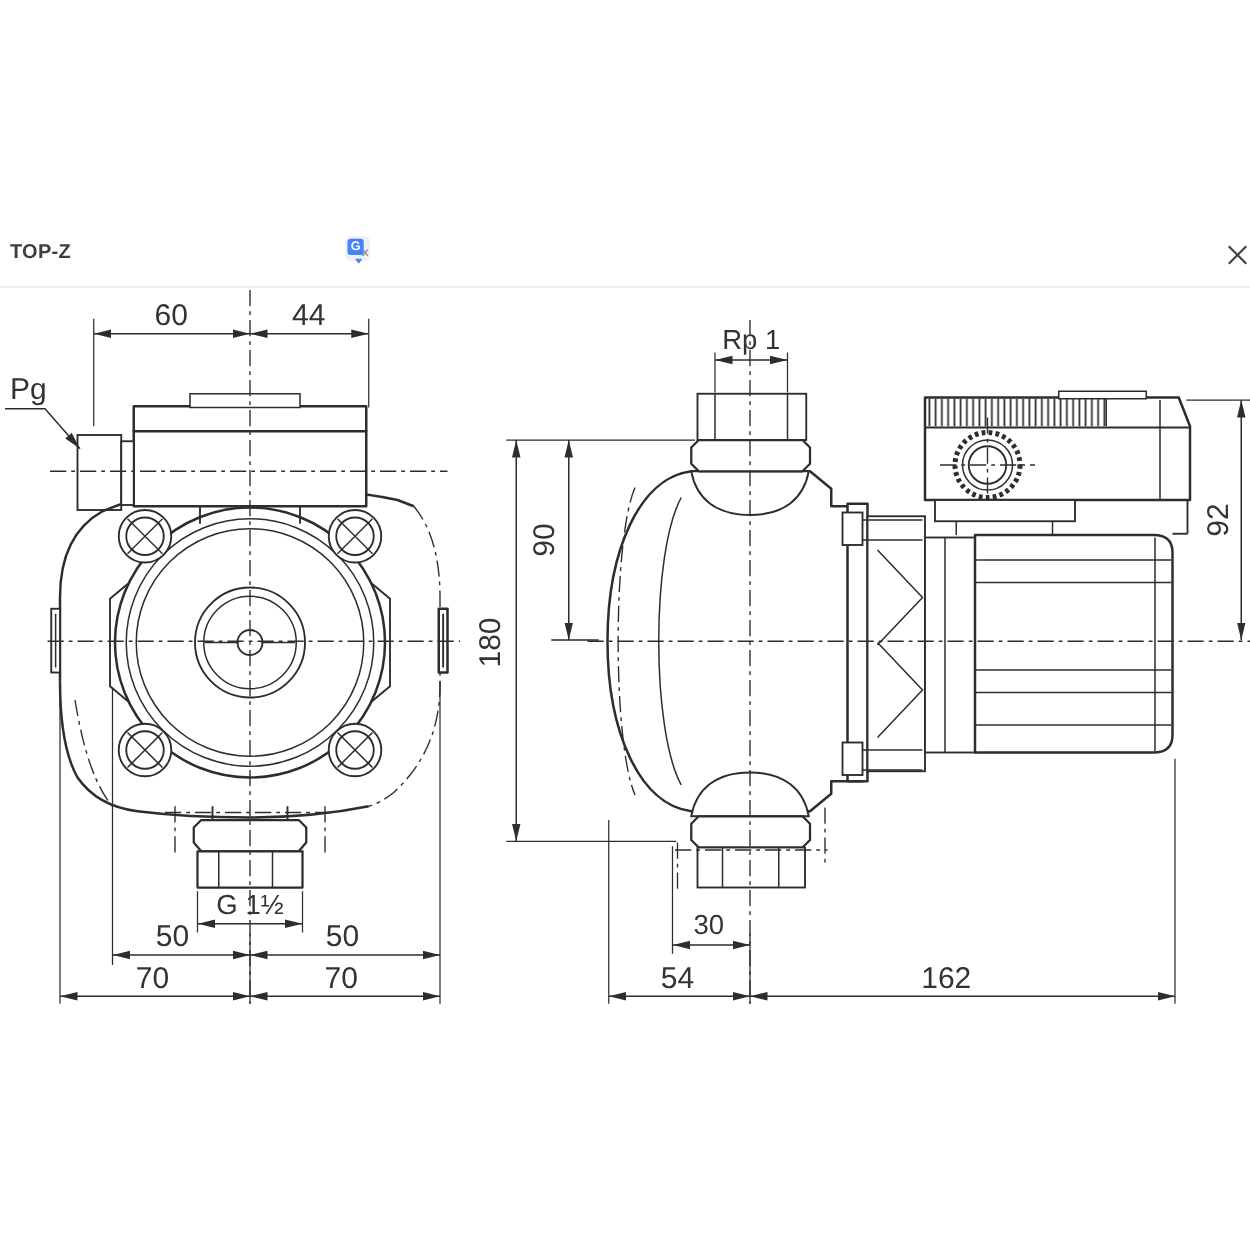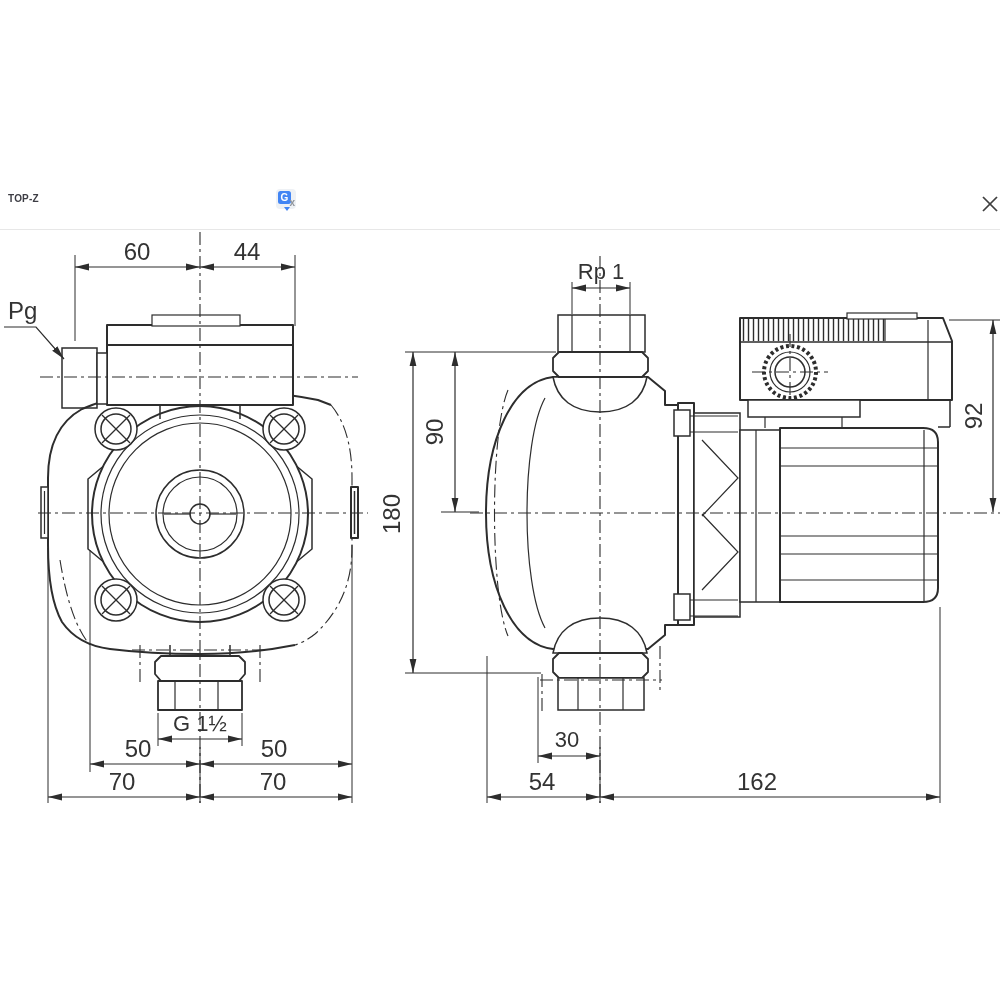--- a/index.html
+++ b/index.html
@@ -1,18 +1,18 @@
 <!DOCTYPE html>
 <html><head>
 <meta charset="utf-8">
 <style>
   html,body{margin:0;padding:0;width:1000px;height:1000px;background:#ffffff;overflow:hidden;}
   body{font-family:"Liberation Sans",sans-serif;position:relative;}
   .header{position:absolute;top:0;left:0;width:1000px;height:229px;background:#ffffff;border-bottom:1px solid #e7e7e7;z-index:5;}
-  .title{position:absolute;top:193px;left:8px;font-size:10px;font-weight:700;color:#3d3d44;letter-spacing:.2px;}
+  .title{position:absolute;top:193px;left:8px;font-size:16px;font-weight:700;color:#3d3d44;letter-spacing:.2px;}
   .gicon{position:absolute;top:189px;left:276px;width:20px;height:20px;background:#eef1f5;border-radius:4px;cursor:pointer;}
   .gicon .gsq{position:absolute;top:2px;left:2px;width:13px;height:13px;background:#4285f4;border-radius:2.5px;color:#fff;font-size:10px;font-weight:700;line-height:13px;text-align:center;}
   .gicon .gx{position:absolute;right:1px;bottom:1px;font-size:10px;font-weight:700;color:#8f949b;line-height:10px;}
   .gicon .tri{position:absolute;left:8px;bottom:-2px;width:0;height:0;border-left:3px solid transparent;border-right:3px solid transparent;border-top:4px solid #4285f4;}
   .closebtn{position:absolute;top:196px;right:2px;width:16px;height:16px;cursor:pointer;}
   .stage{position:absolute;top:0;left:0;z-index:1;}
   
   .c2{stroke:#2d2d2d;stroke-width:2;fill:none;stroke-linejoin:round}
   .c18{stroke:#2d2d2d;stroke-width:1.8;fill:none;stroke-linejoin:round}
   .c15{stroke:#2d2d2d;stroke-width:1.5;fill:none}

